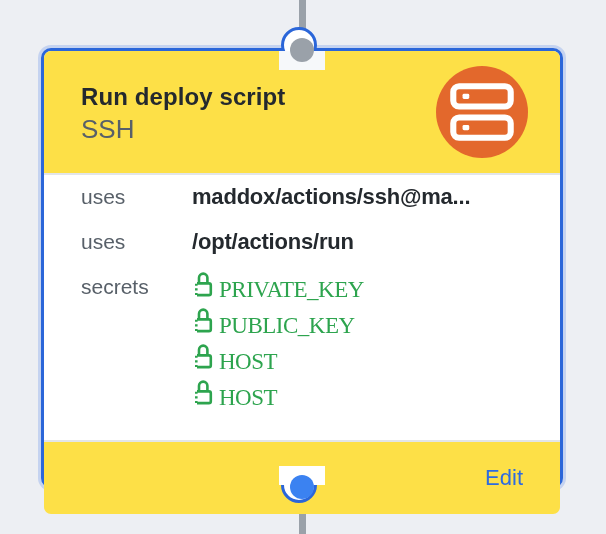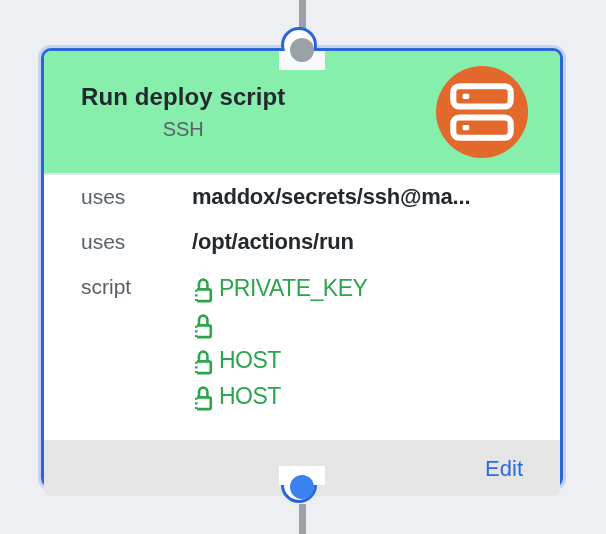--- a/index.html
+++ b/index.html
@@ -33,42 +33,41 @@
     border: 3px solid #2b66d9;
     border-radius: 10px;
     box-shadow: 0 0 0 3px #c5d3f0;
     z-index: 2;
     display: flex;
     flex-direction: column;
   }
 
   .card-header {
     height: 124px;
-    background: #86efac;
+    background: #fde047;
     border-bottom: 2px solid #e2e5e9;
     border-radius: 7px 7px 0 0;
     display: flex;
     align-items: center;
     padding: 0 32px 0 37px;
     flex: none;
   }
   .header-text { display: flex; flex-direction: column; }
   .card-title {
     font-size: 24px;
     font-weight: 700;
     color: #24292e;
     line-height: 28px;
     letter-spacing: 0.1px;
   }
   .card-subtitle {
-    font-size: 20px;
+    font-size: 26px;
     color: #586069;
     line-height: 24px;
     margin-top: 6px;
-    text-align: center;
   }
   .header-icon {
     margin-left: auto;
     width: 92px;
     height: 92px;
     border-radius: 50%;
     background: #e3682c;
     display: flex;
     align-items: center;
     justify-content: center;
@@ -96,34 +95,34 @@
     font-size: 22px;
     line-height: 24px;
     font-weight: 600;
     color: #24292e;
     letter-spacing: -0.2px;
     white-space: nowrap;
   }
   .secrets-list { display: flex; flex-direction: column; }
   .secret-item {
     display: flex;
-    align-items: flex-start;
+    align-items: flex-end;
     height: 28px;
     margin-bottom: 8px;
     color: #2da44e;
-    font-family: Liberation Sans, sans-serif;
+    font-family: Liberation Serif, serif;
     font-size: 23px;
     letter-spacing: -0.5px;
   }
   .secret-item .lock { margin-right: 5px; flex: none; }
 
   .card-footer {
     flex: none;
-    height: 56px;
-    background: #e5e5e5;
+    height: 74px;
+    background: #fde047;
     border-top: 2px solid #e2e5e9;
     border-radius: 0 0 7px 7px;
     display: flex;
     align-items: center;
     justify-content: flex-end;
     padding-right: 37px;
   }
   .edit-link {
     font-size: 22px;
     color: #2d6be0;
@@ -184,30 +183,30 @@
           <rect x="8.6" y="29" width="4.6" height="3.6" rx="1" fill="#ffffff"></rect>
         </svg>
       </span>
     </div>
   </div>
 
   <div class="card-body">
 
     <div class="attr-row">
       <div class="attr-label">uses</div>
-      <div class="attr-value">maddox/secrets/ssh@ma...</div>
+      <div class="attr-value">maddox/actions/ssh@ma...</div>
     </div>
 
     <div class="attr-row">
       <div class="attr-label">uses</div>
       <div class="attr-value">/opt/actions/run</div>
     </div>
 
     <div class="attr-row">
-      <div class="attr-label">script</div>
+      <div class="attr-label">secrets</div>
       <div class="secrets-list">
 
         <div class="secret-item">
           <span class="lock">
             <svg width="22" height="28" viewBox="0 0 22 28" fill="none" xmlns="http://www.w3.org/2000/svg">
               <path d="M7 14 V8.8 a4.2 4.2 0 0 1 8.4 0 V14" stroke="#2da44e" stroke-width="2.6"></path>
               <path d="M5 14.4 H16.9 a1.9 1.9 0 0 1 1.9 1.9 V24.2 a1.9 1.9 0 0 1 -1.9 1.9 H5" stroke="#2da44e" stroke-width="2.6"></path>
               <path d="M4.3 26 V14.5" stroke="#2da44e" stroke-width="2.6" stroke-dasharray="2.1 2.5"></path>
             </svg>
           </span>
@@ -215,20 +214,21 @@
         </div>
 
         <div class="secret-item">
           <span class="lock">
             <svg width="22" height="28" viewBox="0 0 22 28" fill="none" xmlns="http://www.w3.org/2000/svg">
               <path d="M7 14 V8.8 a4.2 4.2 0 0 1 8.4 0 V14" stroke="#2da44e" stroke-width="2.6"></path>
               <path d="M5 14.4 H16.9 a1.9 1.9 0 0 1 1.9 1.9 V24.2 a1.9 1.9 0 0 1 -1.9 1.9 H5" stroke="#2da44e" stroke-width="2.6"></path>
               <path d="M4.3 26 V14.5" stroke="#2da44e" stroke-width="2.6" stroke-dasharray="2.1 2.5"></path>
             </svg>
           </span>
+          <span>PUBLIC_KEY</span>
         </div>
 
         <div class="secret-item">
           <span class="lock">
             <svg width="22" height="28" viewBox="0 0 22 28" fill="none" xmlns="http://www.w3.org/2000/svg">
               <path d="M7 14 V8.8 a4.2 4.2 0 0 1 8.4 0 V14" stroke="#2da44e" stroke-width="2.6"></path>
               <path d="M5 14.4 H16.9 a1.9 1.9 0 0 1 1.9 1.9 V24.2 a1.9 1.9 0 0 1 -1.9 1.9 H5" stroke="#2da44e" stroke-width="2.6"></path>
               <path d="M4.3 26 V14.5" stroke="#2da44e" stroke-width="2.6" stroke-dasharray="2.1 2.5"></path>
             </svg>
           </span>

